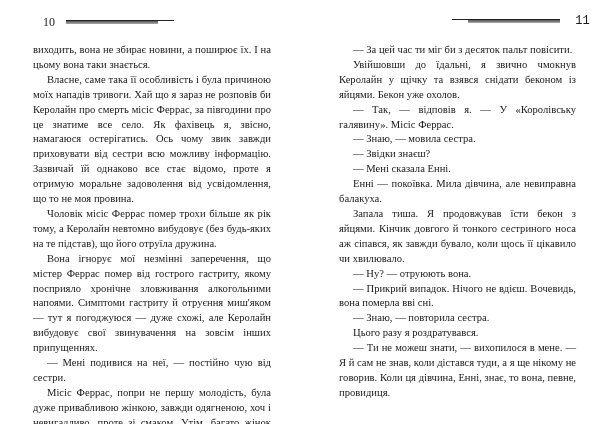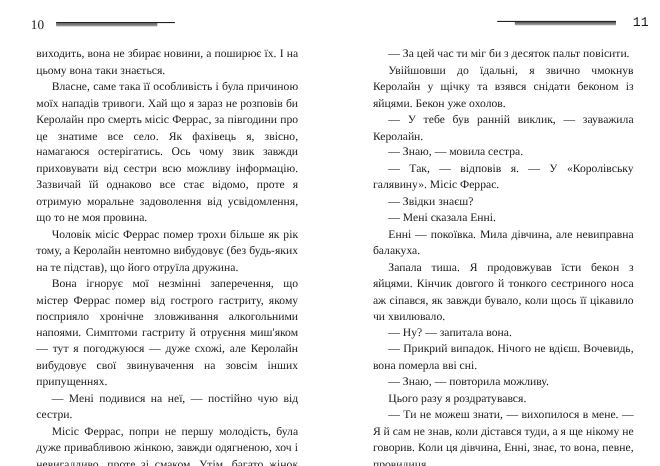--- a/index.html
+++ b/index.html
@@ -5,21 +5,21 @@
   html, body { margin:0; padding:0; }
   body {
     width:600px; height:424px; background:#ffffff; overflow:hidden;
     font-family:"Liberation Serif", "DejaVu Serif", serif; color:#1a1a1a;
     position:relative;
   }
   .page { position:absolute; top:0; height:424px; }
   .page.left { left:0; width:300px; }
   .page.right { left:300px; width:300px; }
   .header { position:absolute; top:14px; height:14px; font-size:12px; line-height:14px; }
-  .left .header { left:28px; }
+  .left .header { left:43px; }
   .right .header { left:152px;font-family:Liberation Mono, monospace; }
   .pnum { display:inline-block; vertical-align:middle; }
   .rule { display:inline-block; vertical-align:middle; position:relative; height:6px; }
   .left .rule { width:108px; margin-left:8px; }
   .right .rule { width:108px; margin-right:8px; }
   .rule .thin { position:absolute; top:1px; height:1px; background:#222; }
   .rule .thick { position:absolute; top:2px; height:3px; background:linear-gradient(#555,#aaa); }
   .left .rule .thin { left:0; width:108px; }
   .left .rule .thick { left:0; width:92px; }
   .right .rule .thin { right:0; width:108px; }
@@ -53,27 +53,26 @@
 </div>
 
 <div class="page right">
   <div class="header">
     <span class="rule"><span class="thin"></span><span class="thick"></span></span>
     <span class="pnum">11</span>
   </div>
   <div class="body-text">
     <p>— За цей час ти міг би з десяток пальт повісити.</p>
     <p>Увійшовши до їдальні, я звично чмокнув Керолайн у щічку та взявся снідати беконом із яйцями. Бекон уже охолов.</p>
-    <p>— У тебе був ранній виклик, — зауважила Керолайн.</p>
+    <p>— Так, — відповів я. — У «Королівську галявину». Місіс Феррас.</p>
     <p>— Знаю, — мовила сестра.</p>
-    <p>— Так, — відповів я. — У «Королівську галявину». Місіс Феррас.</p>
     <p>— Звідки знаєш?</p>
     <p>— Мені сказала Енні.</p>
     <p>Енні — покоївка. Мила дівчина, але невиправна балакуха.</p>
     <p>Запала тиша. Я продовжував їсти бекон з яйцями. Кінчик довгого й тонкого сестриного носа аж сіпався, як завжди бувало, коли щось її цікавило чи хвилювало.</p>
-    <p>— Ну? — запитала вона.</p>
+    <p>— Ну? — отруюють вона.</p>
     <p>— Прикрий випадок. Нічого не вдієш. Вочевидь, вона померла вві сні.</p>
-    <p>— Знаю, — повторила можливу.</p>
+    <p>— Знаю, — повторила сестра.</p>
     <p>Цього разу я роздратувався.</p>
     <p>— Ти не можеш знати, — вихопилося в мене. — Я й сам не знав, коли дістався туди, а я ще нікому не говорив. Коли ця дівчина, Енні, знає, то вона, певне, провидиця.</p>
 
   </div>
 </div>
 
 </body></html>

